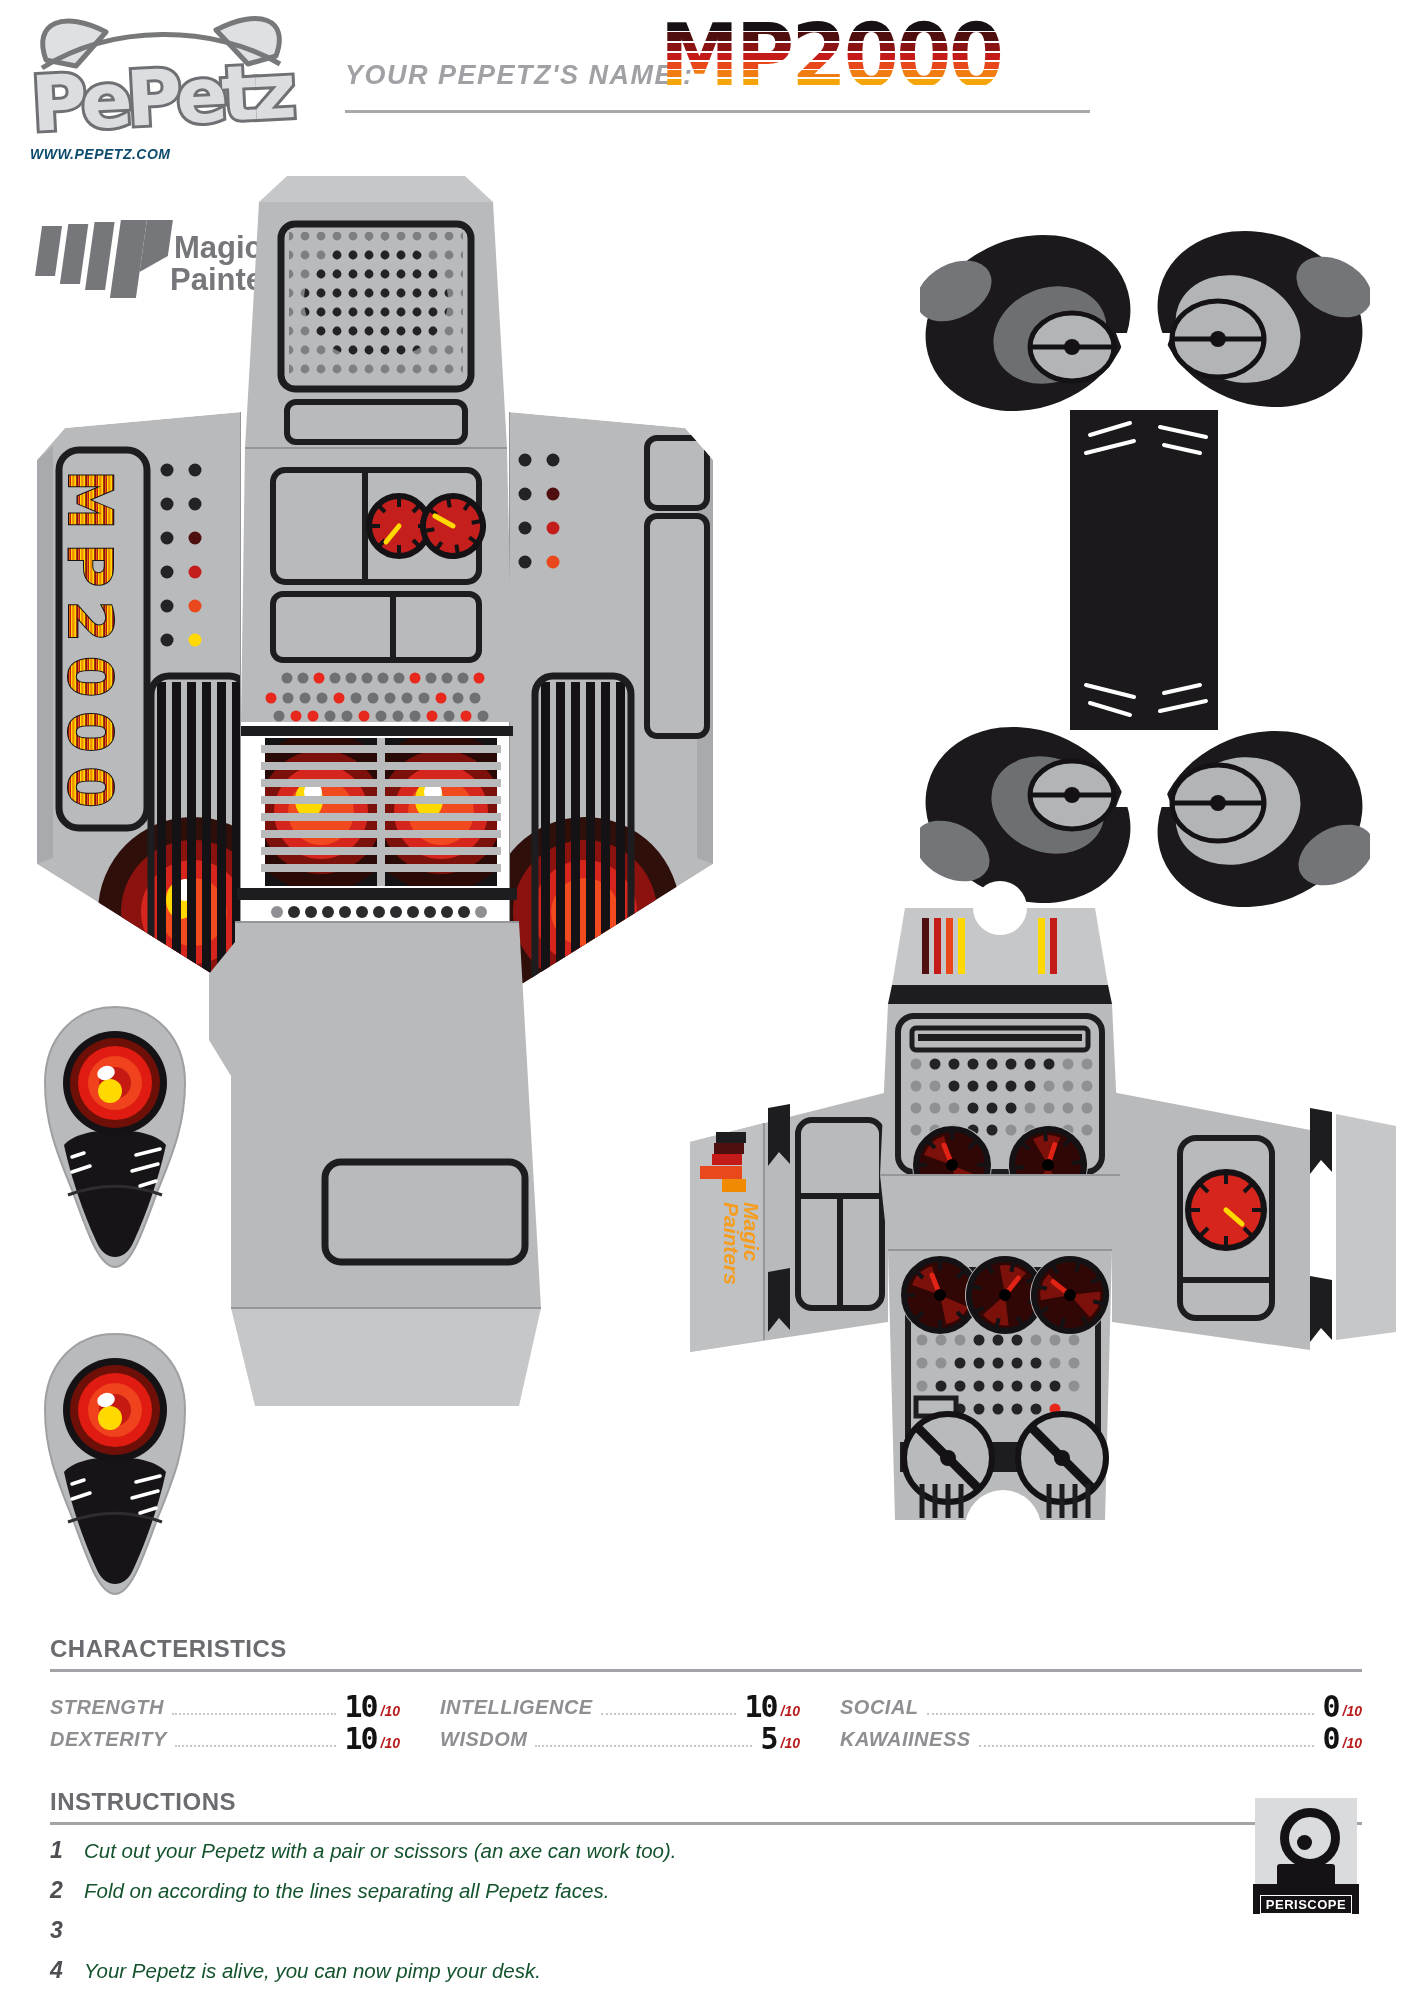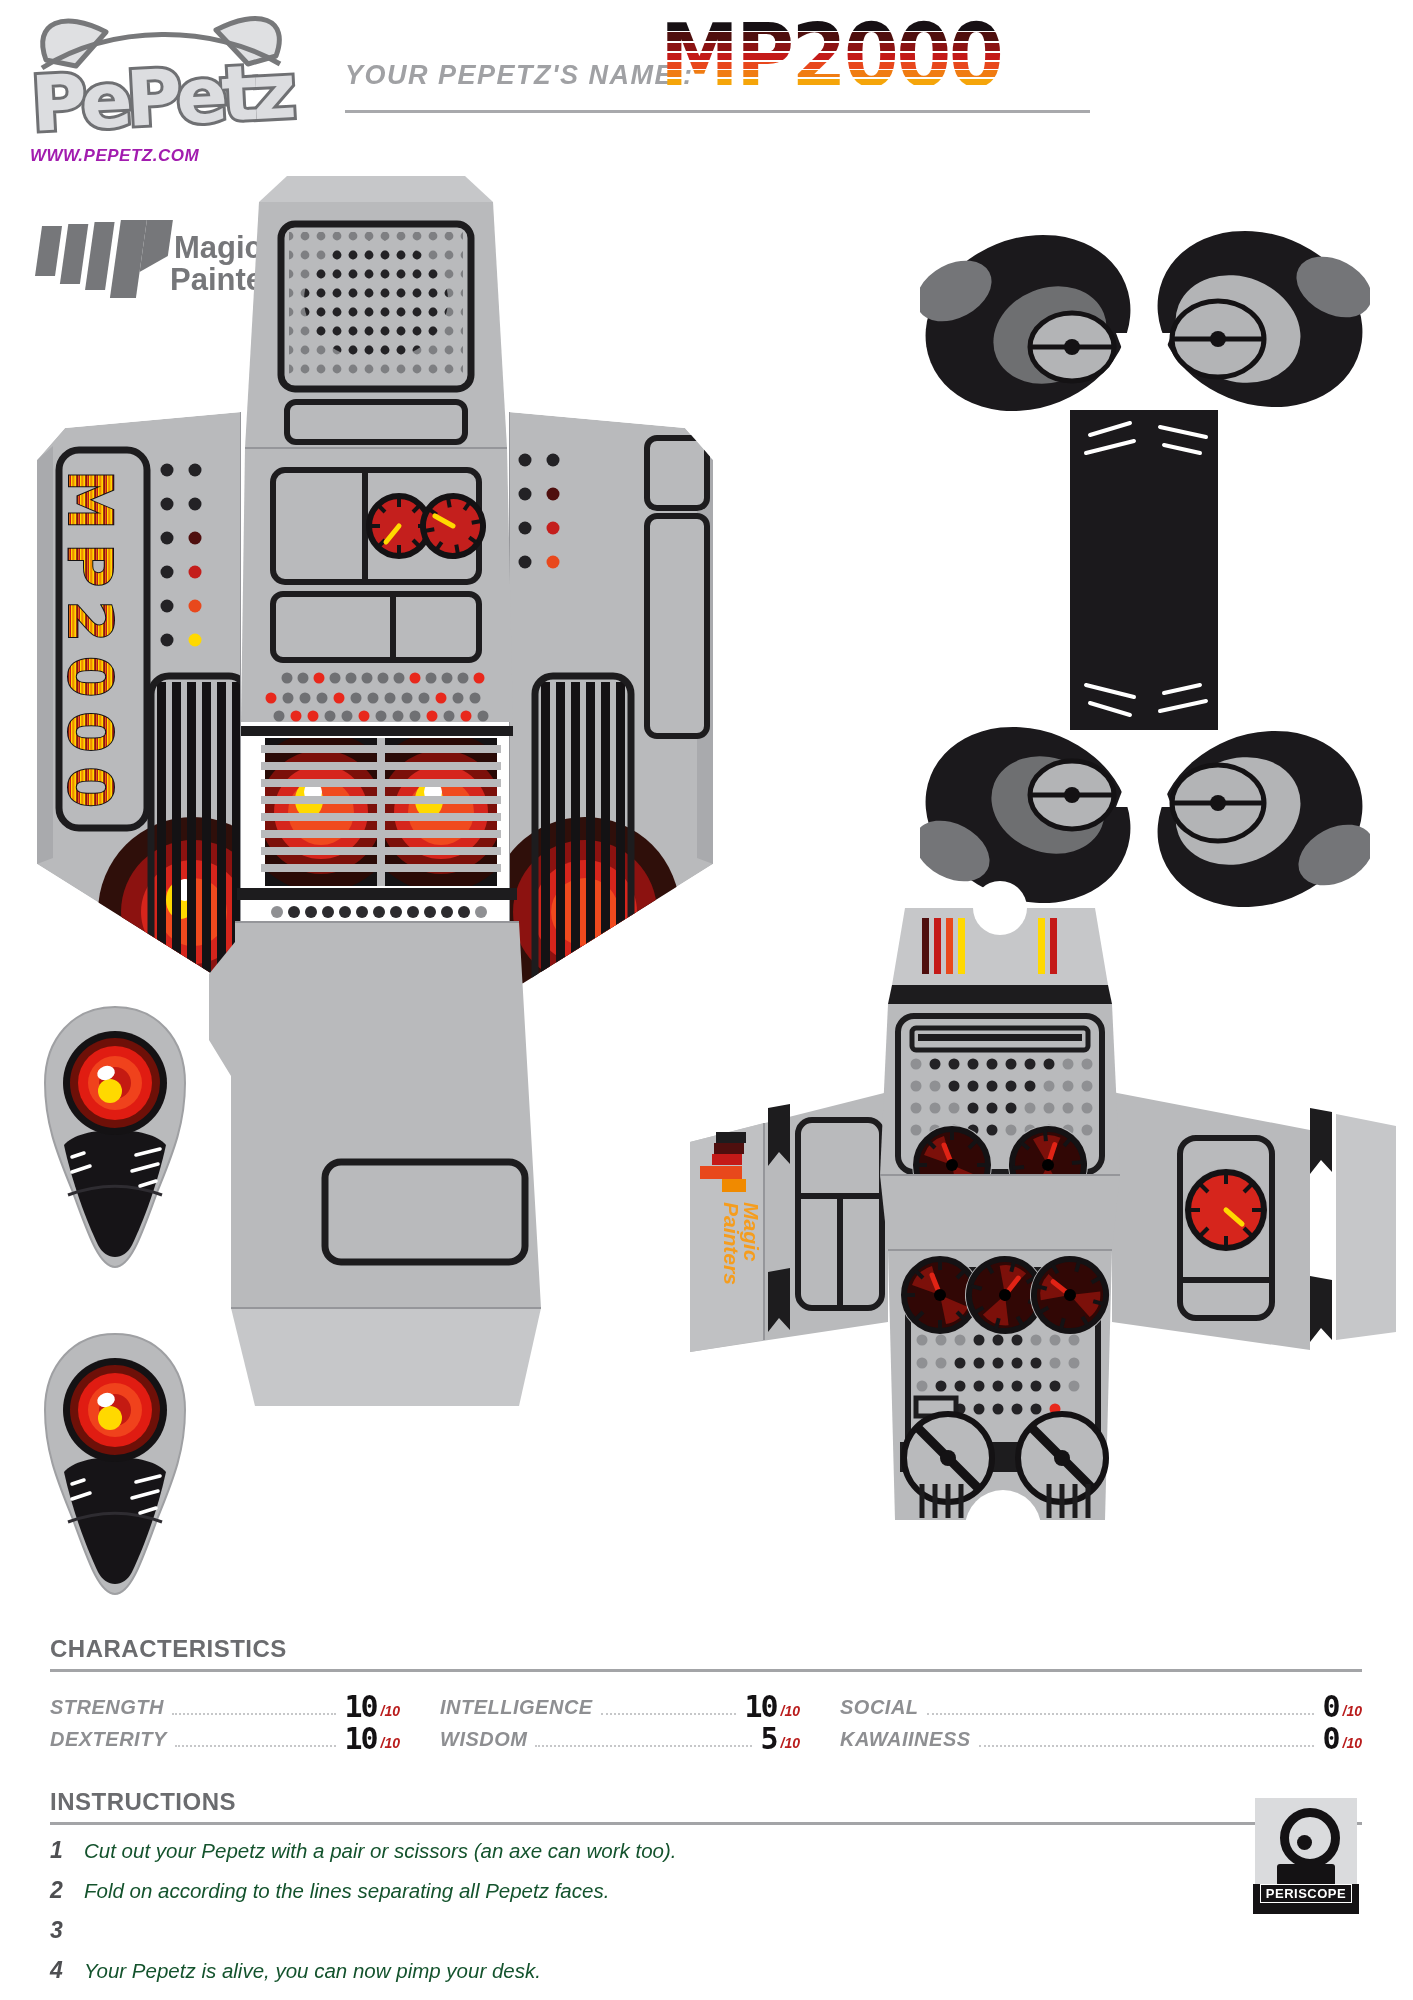--- a/index.html
+++ b/index.html
@@ -1,22 +1,22 @@
 <!DOCTYPE html>
 <html><head>
 <meta charset="utf-8">
 <style>
   html,body{margin:0;padding:0;background:#fff;}
   .page{position:relative;width:1413px;height:2000px;background:#fff;overflow:hidden;
         font-family:"Liberation Sans",sans-serif;}
   .abs{position:absolute;}
 
   
-  .site-url{left:30px;top:146px;font-size:17px;font-weight:bold;font-style:italic;
-            color:#a21caf;letter-spacing:.5px;}
+  .site-url{left:30px;top:146px;font-size:14px;font-weight:bold;font-style:italic;
+            color:#0c4a6e;letter-spacing:.5px;}
   .name-label{left:345px;top:60px;font-size:27px;font-weight:bold;font-style:italic;
               color:#a0a1a4;letter-spacing:1.5px;}
   .name-underline{left:345px;top:110px;width:745px;height:3px;background:#a8a9ac;}
   .mp-name{left:660px;top:14px;font-size:88px;font-weight:900;line-height:.95;
            letter-spacing:-3px;font-family:"DejaVu Sans",sans-serif;
            background:linear-gradient(180deg,
              #171014 0%,#171014 20%, #ffffff 20%,#ffffff 22%,
              #4f0f0e 22%,#4f0f0e 32%, #ffffff 32%,#ffffff 34%,
              #8c1313 34%,#8c1313 44%, #ffffff 44%,#ffffff 46%,
              #c41a18 46%,#c41a18 55%, #ffffff 55%,#ffffff 57%,
@@ -45,21 +45,21 @@
   .step-text{font-size:20.5px;color:#14532d;font-style:italic;}
 
   
   .periscope{left:1253px;top:1798px;width:106px;height:122px;}
   .p-square{position:absolute;left:2px;top:0;width:102px;height:98px;background:#dadbdd;}
   .p-ring{position:absolute;left:27px;top:10px;width:42px;height:42px;border:9px solid #141214;
           border-radius:50%;background:#dadbdd;}
   .p-dot{position:absolute;left:44px;top:37px;width:15px;height:15px;background:#141214;border-radius:50%;}
   .p-base{position:absolute;left:24px;top:66px;width:58px;height:22px;background:#141214;border-radius:3px;}
   .p-banner{position:absolute;left:0;top:86px;width:106px;height:30px;background:#141214;
-            display:flex;align-items:flex-start;justify-content:center;}
+            display:flex;align-items:flex-end;justify-content:center;}
   .p-banner-inner{border:1px solid #fff;padding:1px 5px;color:#fff;font-weight:bold;
                   font-size:13px;letter-spacing:.5px;}
 </style>
 </head>
 <body>
 
 <div class="page">
 
   <svg class="abs" style="left:12px;top:6px" width="345" height="150" viewBox="0 0 345 150">
     <path d="M34,54 C20,16 52,4 94,26 L64,60 Z" fill="#dfe0e2" stroke="#77787a" stroke-width="5" stroke-linejoin="round"></path>

